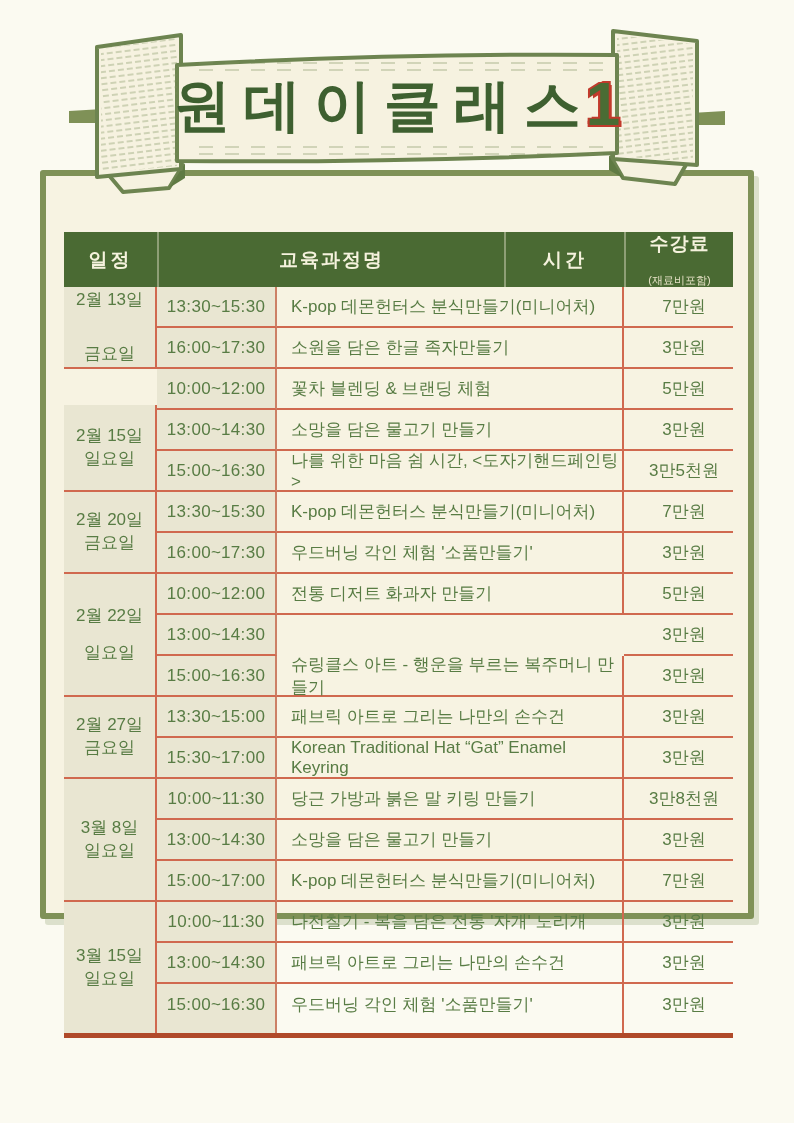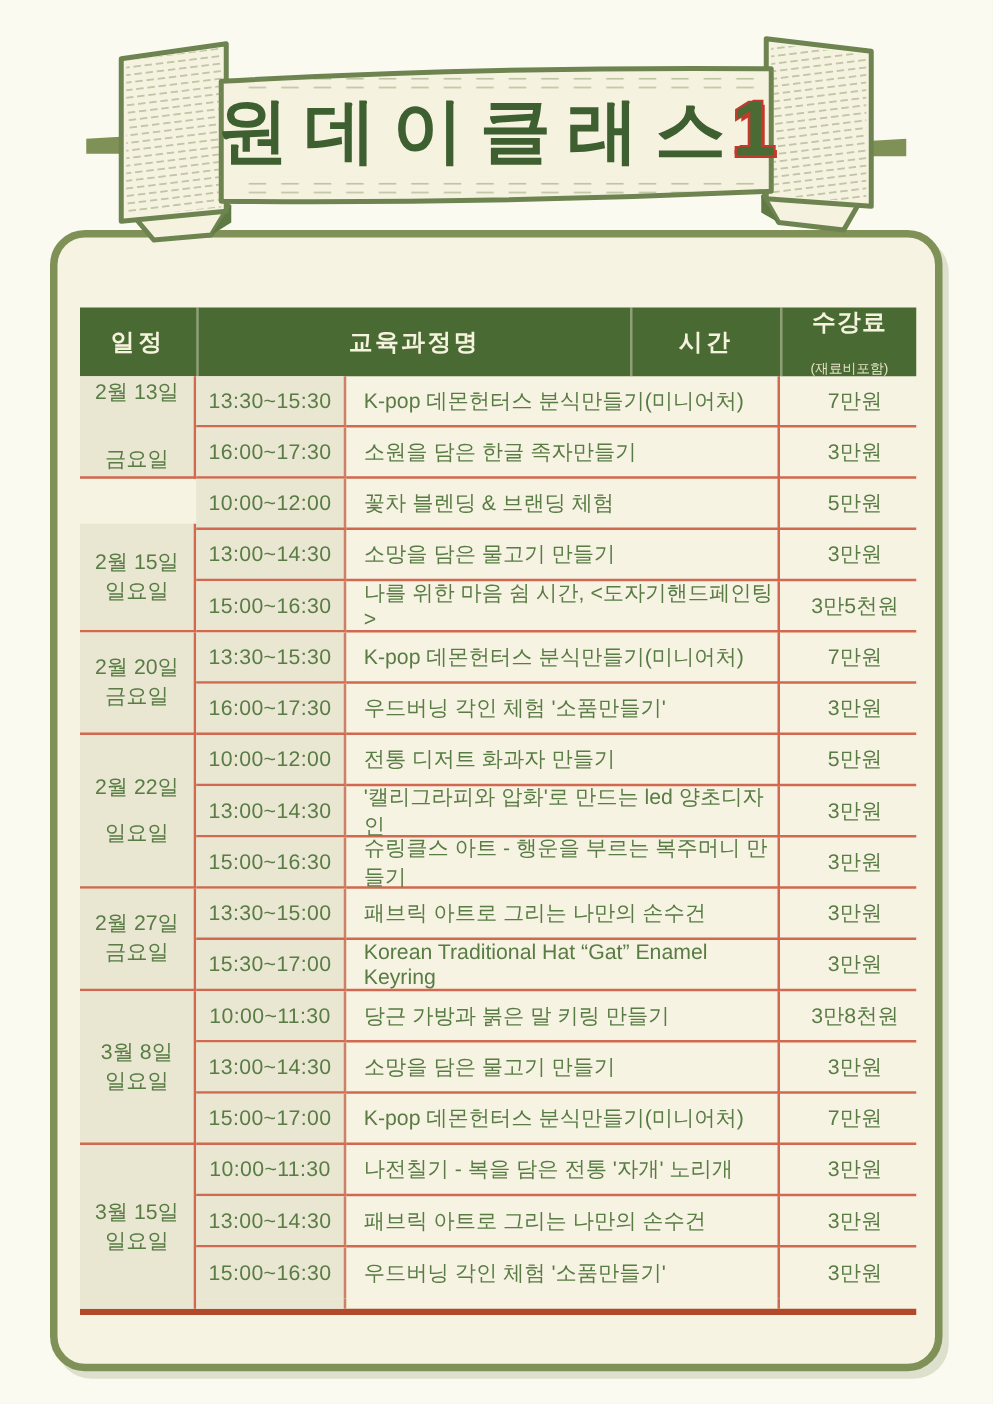--- a/index.html
+++ b/index.html
@@ -3,22 +3,22 @@
 <meta charset="utf-8">
 <style>
   html,body{margin:0;padding:0;}
   body{
     width:794px;height:1123px;position:relative;overflow:hidden;
     background:#fbfaf1;
     font-family:"Liberation Sans","DejaVu Sans",sans-serif;
   }
   
   .card{
-    position:absolute;left:40px;top:184px;width:714px;height:913px;
-    box-sizing:border-box;border:6px solid #7f9157;border-radius:28px;
+    position:absolute;left:40px;top:170px;width:714px;height:749px;
+    box-sizing:border-box;border:6px solid #7f9157;border-radius:3px;
     background:#f7f3e2;
     box-shadow:5px 6px 0 rgba(141,158,106,.28);
   }
   
   .banner{position:absolute;left:67px;top:25px;width:660px;height:175px;z-index:5;}
   .banner svg{display:block;}
   .banner-title{
     position:absolute;left:0;right:0;top:48px;text-align:center;
     font-weight:bold;font-size:57px;line-height:1;
     color:#3e6030;letter-spacing:13px;white-space:nowrap;
@@ -139,21 +139,20 @@
         <div class="cell course bb" style="grid-area: 7 / 3;">우드버닝 각인 체험 '소품만들기'</div>
         <div class="cell fee bb" style="grid-area: 7 / 4;">3만원</div>
         <div class="cell date bb" style="grid-area: 8 / 1 / span 3; gap: 14px;">
           <div>2월 22일</div>
           <div>일요일</div>
         </div>
         <div class="cell time bb" style="grid-area: 8 / 2;">10:00~12:00</div>
         <div class="cell course bb" style="grid-area: 8 / 3;">전통 디저트 화과자 만들기</div>
         <div class="cell fee bb" style="grid-area: 8 / 4;">5만원</div>
         <div class="cell time bb" style="grid-area: 9 / 2;">13:00~14:30</div>
-        <div class="cell course bb" style="grid-area: 9 / 3;">'캘리그라피와 압화'로 만드는 led 양초디자인</div>
         <div class="cell fee bb" style="grid-area: 9 / 4;">3만원</div>
         <div class="cell time bb" style="grid-area: 10 / 2;">15:00~16:30</div>
         <div class="cell course bb" style="grid-area: 10 / 3;">슈링클스 아트 - 행운을 부르는 복주머니 만들기</div>
         <div class="cell fee bb" style="grid-area: 10 / 4;">3만원</div>
         <div class="cell date bb" style="grid-area: 11 / 1 / span 2;">
           <div>2월 27일</div>
           <div>금요일</div>
         </div>
         <div class="cell time bb" style="grid-area: 11 / 2;">13:30~15:00</div>
         <div class="cell course bb" style="grid-area: 11 / 3;">패브릭 아트로 그리는 나만의 손수건</div>

